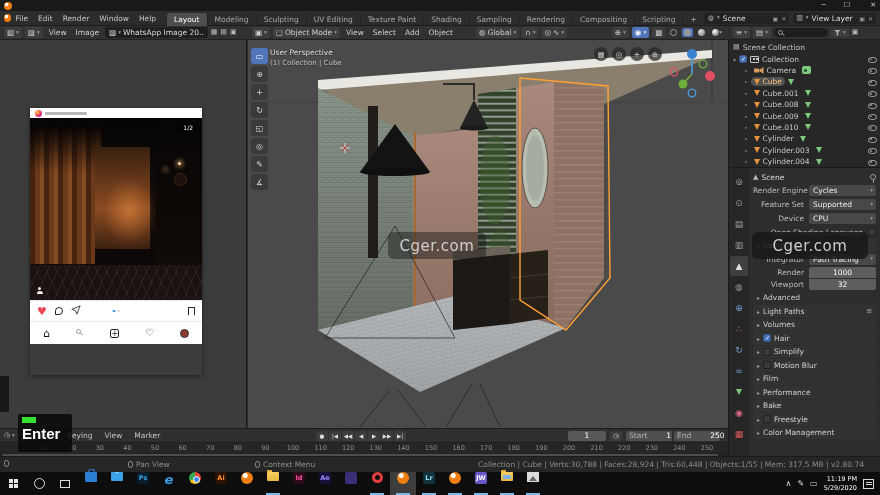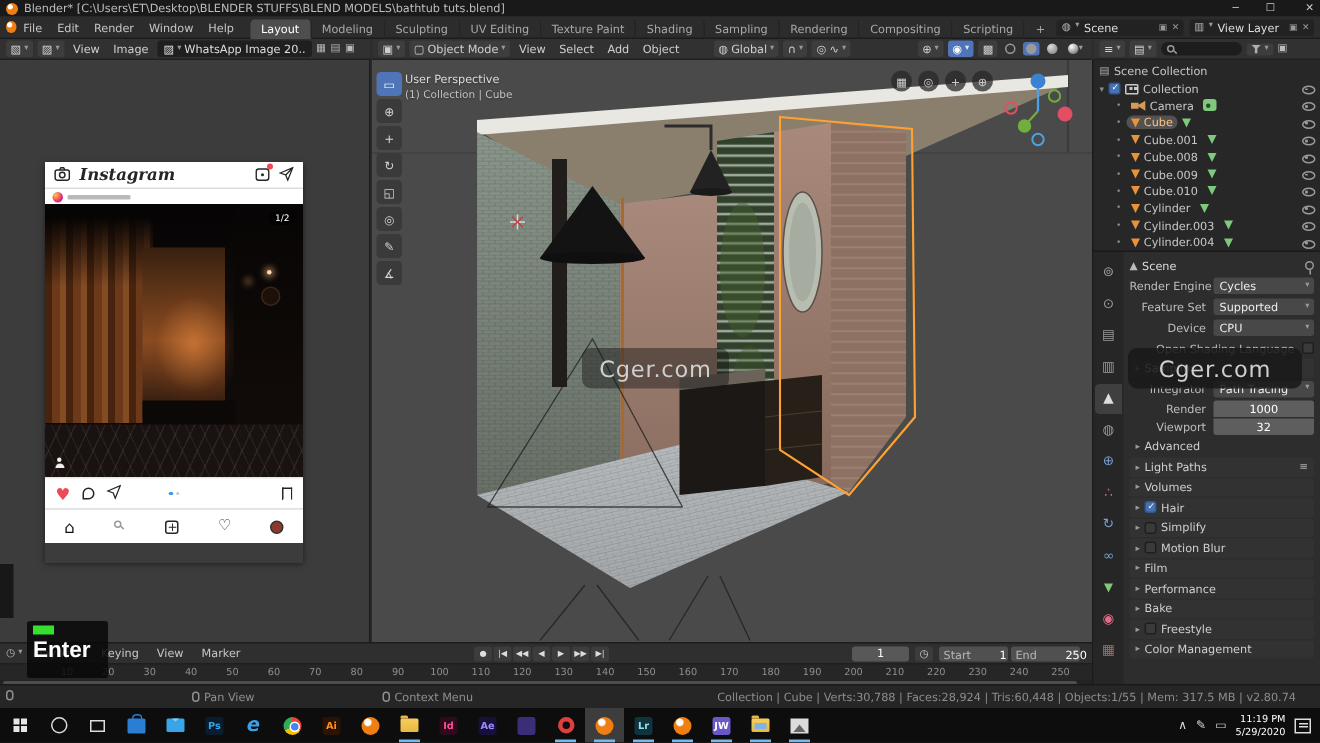--- a/index.html
+++ b/index.html
@@ -125,21 +125,21 @@
 .secrow.has-checkbox .cb{display:inline-block}
 .secrow .preset{display:none;margin-left:auto;color:#aaa;font-size:7px}
 .secrow.has-preset .preset{display:inline}
 
 .timeline{position:absolute;left:0;top:428px;width:728px;height:28px;background:#2f2f2f;border-top:1px solid #1d1d1d}
 .tl-hdr{position:relative;height:13px;display:flex;align-items:center;padding:0 4px;gap:2px;font-size:7.5px;color:#c8c8c8}
 .pbwrap{position:absolute;left:316px;display:flex;gap:1px}
 .pbtn{width:12px;height:10px;background:#3c3c3c;border-radius:2px;color:#ddd;font-size:5.5px;display:flex;align-items:center;justify-content:center}
 .framef{position:absolute;left:568px;width:38px;height:10px;background:#585858;border-radius:2px;color:#fff;display:flex;align-items:center;justify-content:center}
 .clockbtn{position:absolute;left:610px;width:12px;height:10px;background:#3c3c3c;border-radius:2px;color:#ccc;font-size:7px;display:flex;align-items:center;justify-content:center}
-.rangef{position:absolute;width:46px;height:10px;background:#505050;border-radius:2px;display:flex;align-items:flex-end;padding:0 3px;gap:19px}
+.rangef{position:absolute;width:46px;height:10px;background:#505050;border-radius:2px;display:flex;align-items:center;padding:0 3px;gap:19px}
 .rangef .rl{color:#b5b5b5}.rangef .rv{margin-left:auto;color:#fff}
 .tl-ruler{position:relative;height:11px;background:#262626;border-top:1px solid #1f1f1f}
 .tick{position:absolute;bottom:1px;transform:translateX(-50%);font-size:6.5px;color:#8f8f8f}
 .tl-scroll{position:relative;height:4px;background:#232323}
 .thumb{position:absolute;left:2px;top:0.5px;width:716px;height:3px;background:#4d4d4d;border-radius:2px}
 
 .statusbar{position:absolute;left:0;top:456px;width:880px;height:16px;background:#262626;border-top:1px solid #1a1a1a;font-size:7.5px;color:#8f8f8f}
 .sb-item{position:absolute;top:3px;display:flex;align-items:center;gap:3px}
 .mouseic{width:5px;height:7px;border:1px solid #8f8f8f;border-radius:2.5px;display:inline-block}
 .sb-stats{position:absolute;right:16px;top:3px;color:#8c8c8c}
@@ -147,21 +147,21 @@
 .taskbar{position:absolute;left:0;top:472px;width:880px;height:23px;background:#0d0d0d;display:flex;align-items:center}
 .startbtn{width:26px;height:23px;display:flex;align-items:center;justify-content:center}
 .win{display:grid;grid-template-columns:4px 4px;grid-template-rows:4px 4px;gap:1px}
 .win i{background:#e6e6e6;display:block}
 .tsearch{width:190px;height:17px;background:#e9e9e9;border:1px solid #666;display:flex;align-items:center;gap:4px;padding:0 5px}
 .tsearch input{border:none;background:transparent;font-size:8px;color:#333;width:150px;outline:none;font-family:"DejaVu Sans",sans-serif}
 .tsearch .lens::before{border-color:#444}.tsearch .lens::after{background:#444}
 .tcell{width:26px;height:23px;display:flex;align-items:center;justify-content:center;position:relative}
 .cortana{width:11px;height:11px;border:1.5px solid #dcdcdc;border-radius:50%}
 .taskview{width:10px;height:8px;border:1px solid #ddd;position:relative}
-.tb-app{width:26px;height:23px;display:flex;align-items:center;justify-content:center;position:relative}
+.tb-app{width:26px;height:23px;display:flex;align-items:flex-start;justify-content:center;position:relative}
 .tb-app.active{background:#3d3d3d}
 .tb-app.open::after{content:"";position:absolute;bottom:0;left:6px;right:6px;height:2px;background:#76b9ed}
 .tb-app .ic{display:flex;align-items:center;justify-content:center}
 .i-sq .ic{width:12px;height:12px;border-radius:2px;background:var(--bg,#333);color:var(--fg,#fff);font-size:6.5px;font-weight:bold}
 .i-ball .ic{width:12px;height:12px;border-radius:50%;background:radial-gradient(circle at 35% 30%,#fff 0 2px,#f07f13 3px 70%,#b35606)}
 .i-ring .ic{width:11px;height:11px;border:3px solid #e23e3e;border-radius:50%}
 .i-edge .ic{color:#3aa0e8;font-size:13px;font-weight:bold;font-style:italic}
 .i-chrome .ic{width:12px;height:12px;border-radius:50%;background:conic-gradient(#ea4335 0 33%,#fbbc05 0 66%,#34a853 0 100%);position:relative}
 .i-chrome .ic::after{content:"";position:absolute;left:3.5px;top:3.5px;width:5px;height:5px;border-radius:50%;background:#4285f4;border:1px solid #fff}
 .i-mail .ic{width:12px;height:9px;background:#3ba3e8;border-radius:1px;position:relative;overflow:hidden}
@@ -184,21 +184,20 @@
 .keytxt{position:absolute;left:4px;top:11px;color:#fff;font-weight:bold;font-size:15px;font-family:"Liberation Sans",sans-serif}
 .keyhist{position:absolute;left:0;top:376px;width:9px;height:36px;background:rgba(8,8,8,.7);z-index:29}
 </style>
 </head>
 <body>
 
 <div id="app">
 
   <div class="titlebar">
     <span class="blogo"></span>
-    <span class="ttext">Blender* [C:\Users\ET\Desktop\BLENDER STUFFS\BLEND MODELS\bathtub tuts.blend]</span>
     <span class="spacer"></span>
     <span class="wbtn">─</span>
     <span class="wbtn">☐</span>
     <span class="wbtn close">✕</span>
   </div>
 
   <div class="topbar">
     <span class="blogo"></span>
     <span class="menuwrap">
       
@@ -327,43 +326,20 @@
       <span class="dd">
           <span class="funnel"></span>
           <span class="caret">▾</span>
         </span>
       <span class="icon7">▣</span>
     </div>
   </div>
 
   <div class="imged">
     <div class="phone">
-      <div class="ig-header">
-        <span class="igcam">
-          <svg width="11" height="10" viewBox="0 0 12 11">
-              <rect x="0.8" y="2.5" width="10.4" height="7.5" rx="1.5" fill="none" stroke="#262626" stroke-width="1.1"></rect>
-              <path d="M4 2.5 L5 1 H7 L8 2.5" fill="none" stroke="#262626" stroke-width="1.1"></path>
-              <circle cx="6" cy="6.2" r="2" fill="none" stroke="#262626" stroke-width="1.1"></circle>
-            </svg>
-        </span>
-        <span class="iglogo">Instagram</span>
-        <span class="spacer"></span>
-        <span style="position:relative">
-          <svg width="10" height="10" viewBox="0 0 12 12">
-              <rect x="1" y="2" width="10" height="9" rx="2" fill="none" stroke="#262626" stroke-width="1.1"></rect>
-              <circle cx="6" cy="6.5" r="1.2" fill="#262626"></circle>
-            </svg>
-          <span style="position:absolute;right:-2px;top:-2px;width:4px;height:4px;border-radius:50%;background:#ed4956"></span>
-        </span>
-        <span>
-          <svg width="10" height="10" viewBox="0 0 12 12">
-              <path d="M1 5.2 L11 1 L7 11 L5.4 6.8 Z M5.4 6.8 L11 1" fill="none" stroke="#262626" stroke-width="1"></path>
-            </svg>
-        </span>
-      </div>
       <div class="ig-user">
         <span class="avatar"></span>
         <span class="uname"></span>
       </div>
       <div class="ig-photo">
         <span class="ph" style="left:0;top:0;width:42%;height:80%;background:repeating-linear-gradient(90deg,#4a250f 0 5px,#703c1b 5px 10px,#8a4f24 10px 14px);opacity:.95"></span>
         <span class="ph" style="left:0;top:0;width:100%;height:30%;background:linear-gradient(#060404 15%,rgba(6,4,4,0))"></span>
         <span class="ph" style="left:38%;top:16%;width:32%;height:62%;background:linear-gradient(#38200f,#8a4c22 55%,#24140c)"></span>
         <span class="ph" style="left:30%;top:20%;width:55%;height:70%;background:radial-gradient(ellipse 45% 42% at 50% 45%,rgba(255,152,70,.5),rgba(130,60,22,.12) 60%,transparent 78%)"></span>
         <span class="ph" style="right:0;top:0;width:27%;height:100%;background:linear-gradient(180deg,#070505,#140d09)"></span>

